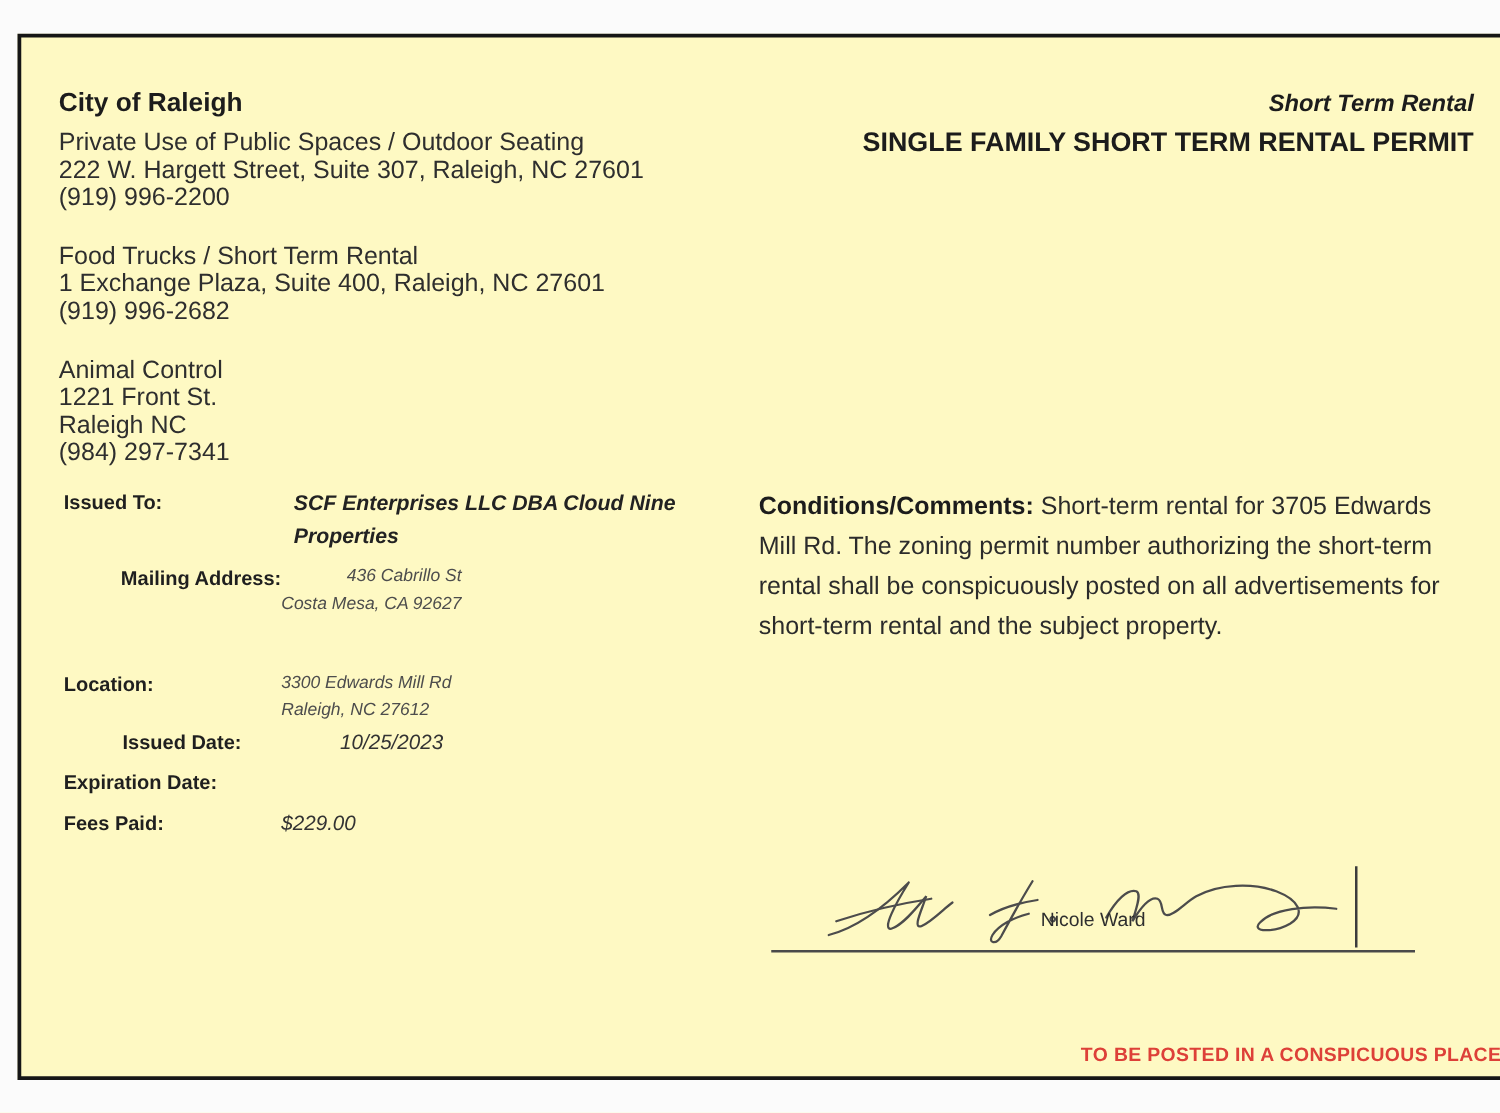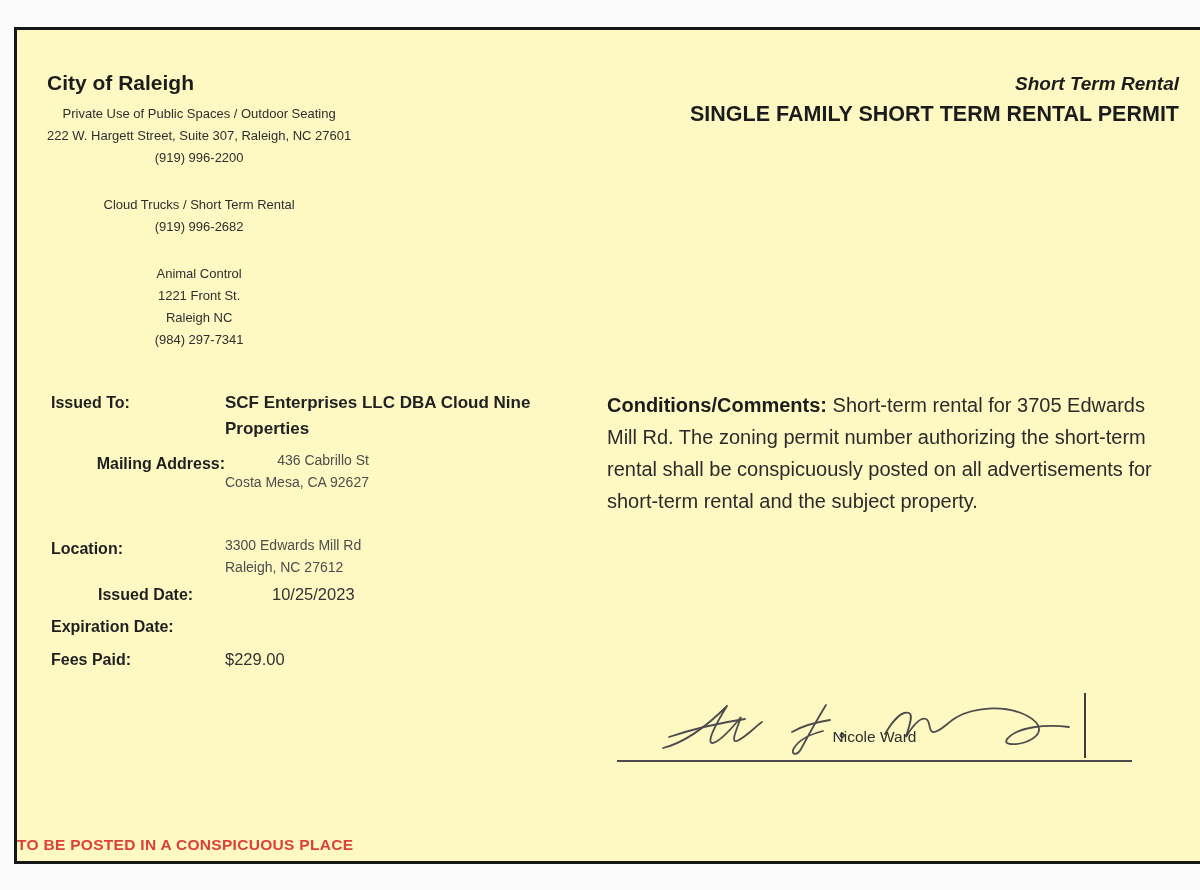--- a/index.html
+++ b/index.html
@@ -20,39 +20,39 @@
     border: 3px solid #161616;
   }
 
   
   .agency { position: absolute; left: 30px; top: 40px; }
   .agency-name {
     font-size: 21px; font-weight: bold; color: #1c1c1c;
     line-height: 26px; margin-bottom: 7px;
   }
   .dept { margin-bottom: 25px; }
-  .dept-line { font-size: 13px; line-height: 22px; color: #2e2e2e; text-align: center; }
+  .dept-line { font-size: 20px; line-height: 22px; color: #2e2e2e; }
 
   
   .permit-heading { position: absolute; right: 22px; top: 42px; text-align: right; }
   .permit-type { font-size: 19px; font-weight: bold; color: #1c1c1c; line-height: 23px; margin-bottom: 7px; font-style: italic; }
   .permit-title { font-size: 21.5px; font-weight: bold; color: #1c1c1c; line-height: 25px; }
 
   
   .field-row { position: absolute; left: 34px; display: flex; }
   .field-label {
     width: 174px; flex: 0 0 174px;
     font-size: 16px; font-weight: bold; color: #1f1f1f; line-height: 21px;
   }
-  .field-value { white-space: pre-line; }
+  .field-value { white-space: pre-line; font-style: italic; }
   .v-bold { font-size: 17px; font-weight: bold; color: #222; line-height: 26px; width: 345px; margin-top: -2px; }
   .v-small { font-size: 14px; color: #4d4d4d; line-height: 22px; }
   .v-norm { font-size: 16.5px; color: #333; line-height: 21px; }
 
-  .f1 { top: 362px; }
+  .f1 { top: 362px; gap: 10px; }
   .f2 { top: 419px; text-align: right; }
   .f3 { top: 472px; }
   .f4 { top: 504px; }
   .f5 { top: 554px; margin-left: 47px; }
   .f6 { top: 586px; }
   .f7 { top: 619px; }
   .f2 .field-label, .f4 .field-label { padding-top: 4px; }
 
   
   .conditions {
@@ -66,41 +66,42 @@
   .sig-tick { position: absolute; left: 1067px; top: 663px; width: 2px; height: 65px; background: #3c3c3c; }
   .signature-line { position: absolute; left: 600px; top: 730px; width: 515px; border-top: 2px solid #4a4a4a; }
   .signer-name {
     position: absolute; left: 600px; top: 698px; width: 515px;
     text-align: center; font-size: 15.5px; color: #2e2e2e;
   }
 
   
   .footer-notice {
     position: absolute; left: 0; top: 806px; width: 100%;
-    text-align: left; font-size: 15.5px; font-weight: bold;
+    text-align: right; font-size: 15.5px; font-weight: bold;
     letter-spacing: 0.3px;
   }
 </style>
 </head>
 <body>
 
 <div class="page">
   <div class="permit">
 
     <div class="agency">
       <div class="agency-name">City of Raleigh</div>
 
       <div class="dept">
         <div class="dept-line">Private Use of Public Spaces / Outdoor Seating</div>
         <div class="dept-line">222 W. Hargett Street, Suite 307, Raleigh, NC 27601</div>
         <div class="dept-line">(919) 996-2200</div>
       </div>
 
       <div class="dept">
-        <div class="dept-line">Cloud Trucks / Short Term Rental</div>
+        <div class="dept-line">Food Trucks / Short Term Rental</div>
+        <div class="dept-line">1 Exchange Plaza, Suite 400, Raleigh, NC 27601</div>
         <div class="dept-line">(919) 996-2682</div>
       </div>
 
       <div class="dept">
         <div class="dept-line">Animal Control</div>
         <div class="dept-line">1221 Front St.</div>
         <div class="dept-line">Raleigh NC</div>
         <div class="dept-line">(984) 297-7341</div>
       </div>
     </div>

